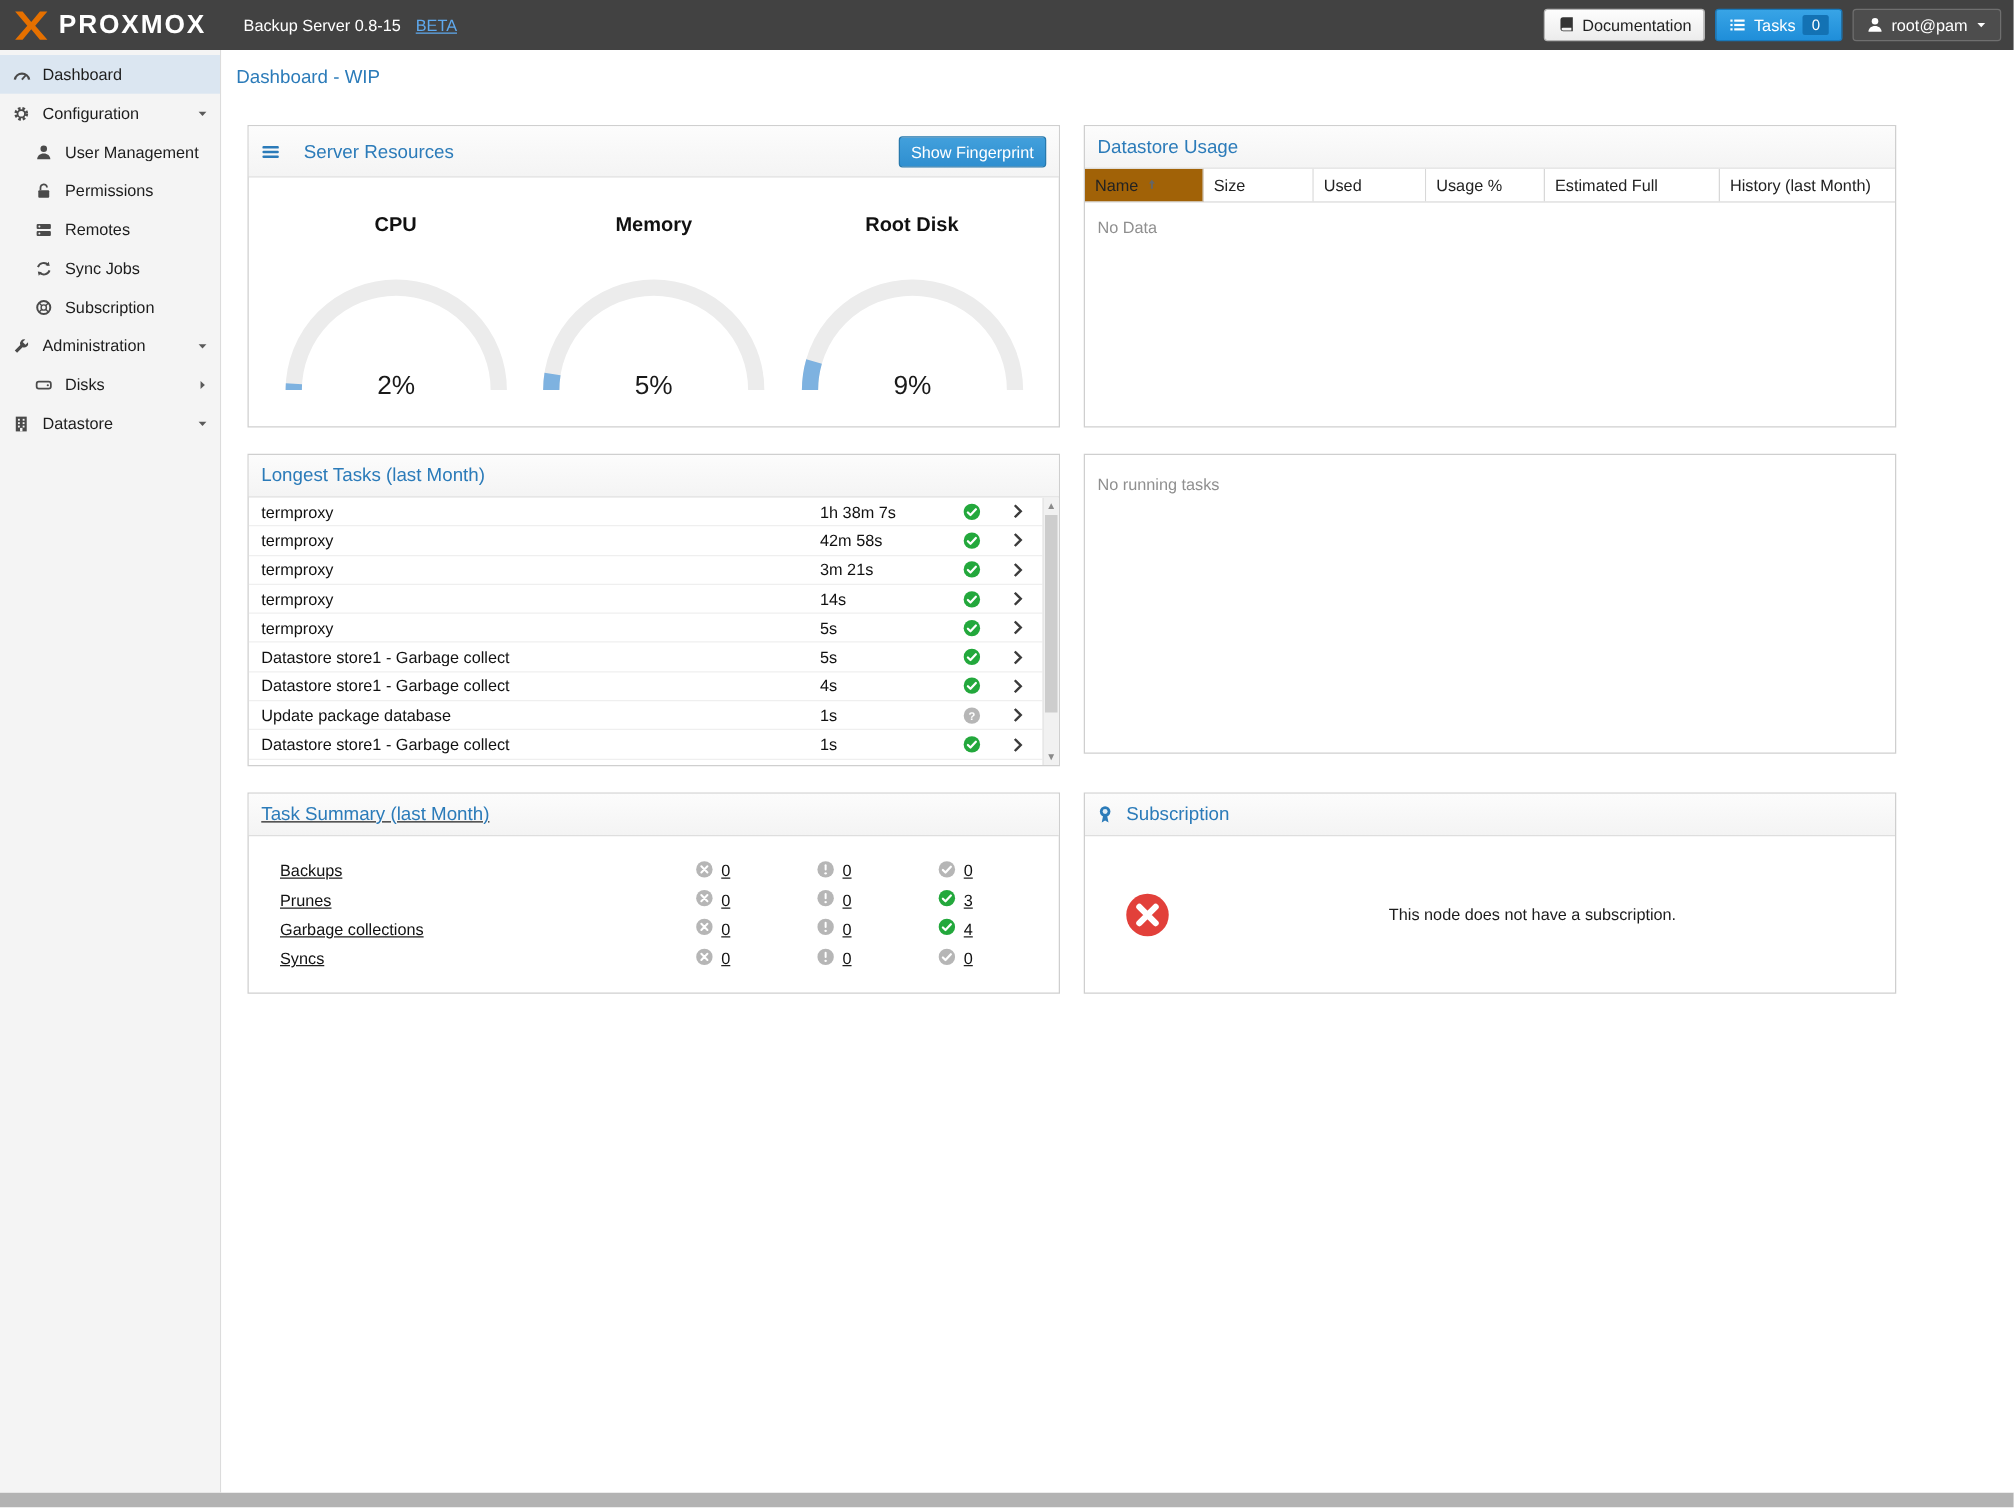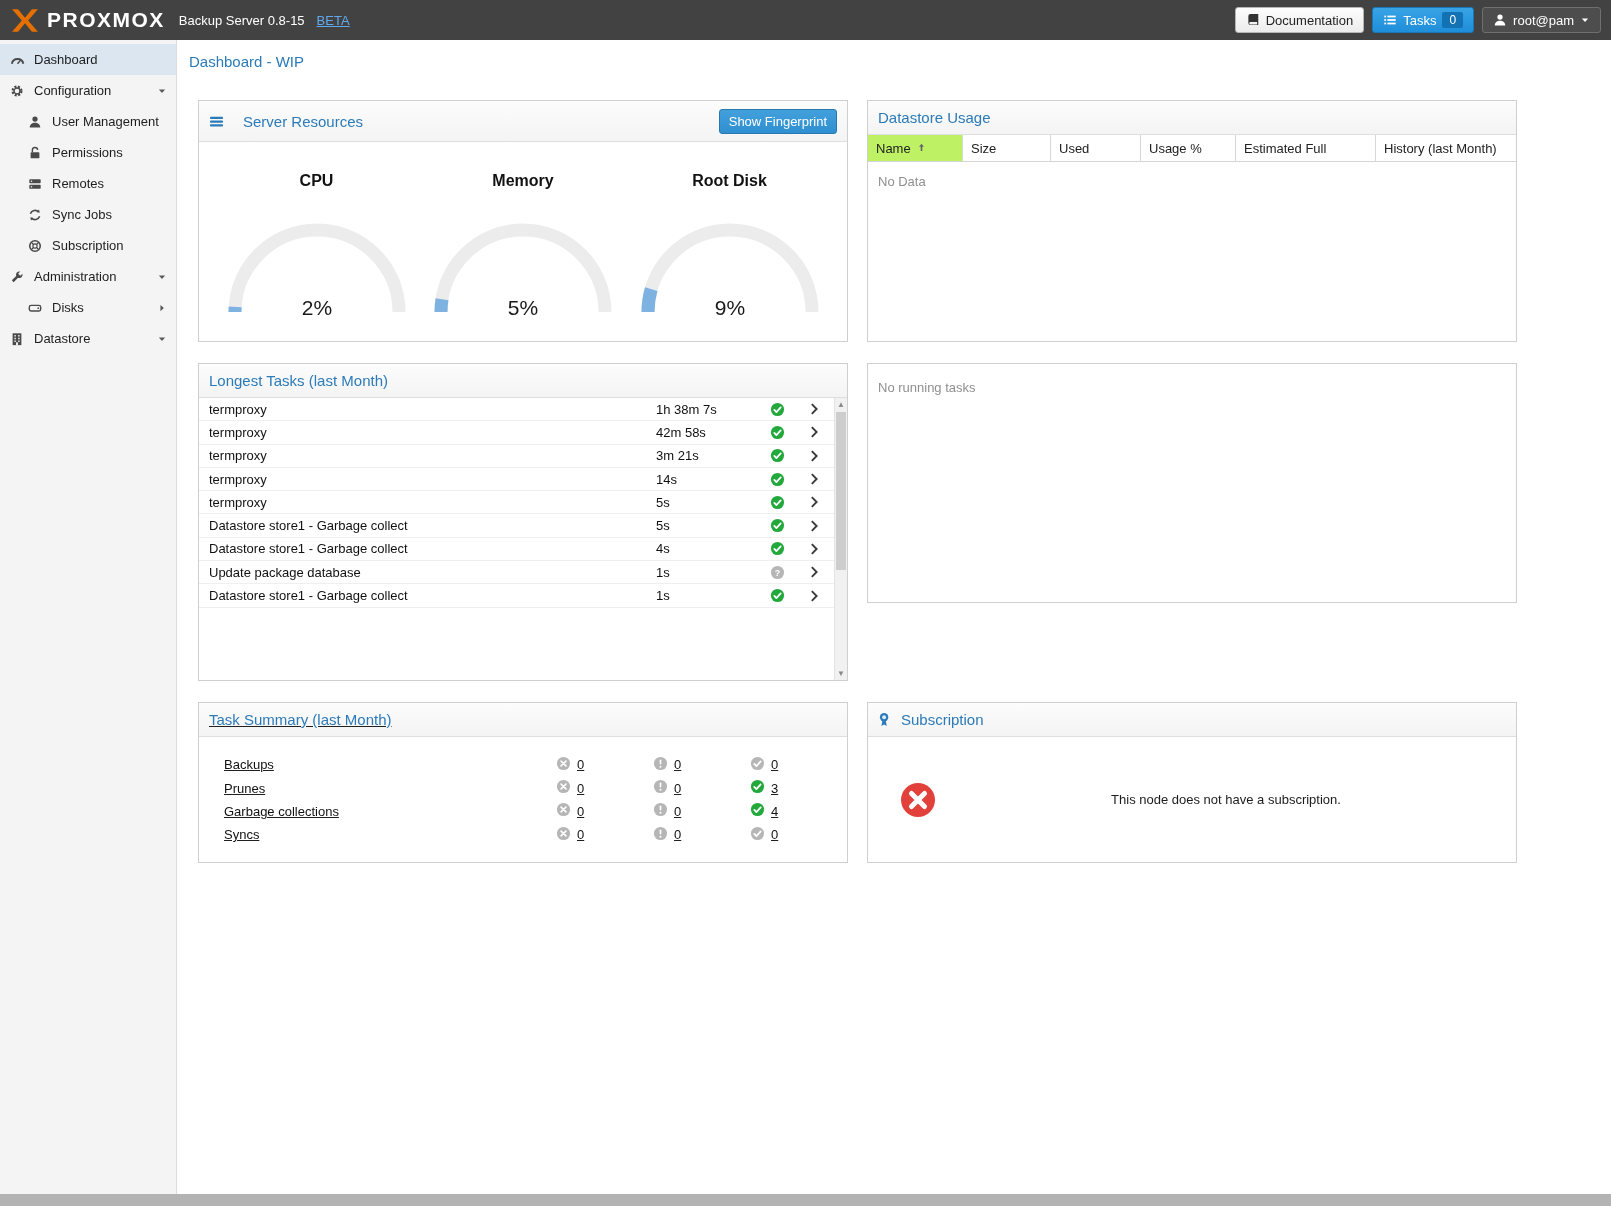--- a/index.html
+++ b/index.html
@@ -7,21 +7,21 @@
   body {
     width:1611px; height:1206px; overflow:hidden;
     font-family:"Liberation Sans", sans-serif; font-size:13px; color:#202020;
     background:#ffffff;
   }
   
   .topbar {
     height:40px; background:#424242; display:flex; align-items:center;
     padding:0 10px; gap:8px;
   }
-  .logo { display:flex; align-items:flex-start; gap:7px; margin-right:6px; }
+  .logo { display:flex; align-items:flex-start; gap:7px; margin-right:22px; }
   .logo-text { color:#fff; font-weight:bold; font-size:21px; letter-spacing:1.5px; }
   .subtitle { color:#fff; font-size:13px; }
   .beta { color:#5fa9ee; text-decoration:underline; font-size:13px; cursor:pointer; margin-left:4px; }
   .spacer { flex:1; }
   .hbtn {
     height:26px; border-radius:3px; display:flex; align-items:center; gap:6px;
     padding:0 10px; font-size:13px; font-family:inherit; cursor:pointer; border:1px solid transparent;
   }
   .hbtn.doc { background:linear-gradient(#fdfdfd,#ececec); border-color:#b5b5b5; color:#222; }
   .hbtn.tasks { background:linear-gradient(#38a4e6,#1f8ed9); border-color:#1878ba; color:#fff; }
@@ -49,38 +49,38 @@
     align-items:start;
   }
   .panel { background:#fff; border:1px solid #cfcfcf; display:flex; flex-direction:column; }
   .panel-header {
     display:flex; align-items:center; gap:8px; padding:0 10px; height:34px; flex:none;
     border-bottom:1px solid #dedede; background:linear-gradient(#fcfcfc,#f4f4f4);
     color:#2b7bb9; font-size:15px;
   }
   .panel-body { flex:1; position:relative; overflow:hidden; }
   .p-sr { height:242px; } .p-du { height:242px; }
-  .p-lt { height:318px; } .p-rt { height:240px; }
+  .p-lt { height:250px; } .p-rt { height:240px; }
   .p-ts { height:161px;text-decoration:underline; } .p-sub { height:161px; }
   .p-sr .panel-header { height:41px;gap:19px; }
   .fingerprint-btn {
     margin-left:auto; background:linear-gradient(#42a0dc,#2f8fd0); border:1px solid #2779ad;
     color:#fff; font-size:13px; font-family:inherit; padding:4px 9px; border-radius:3px; cursor:pointer;
   }
   
   .gauges-row { display:flex; justify-content:space-between; padding:30px 20px 0; }
   .gauge { width:195px; text-align:center; }
   .gauge-title { font-size:16px; font-weight:bold; color:#111; margin-bottom:26px; }
   
   .du-header-row { display:flex; height:27px; border-bottom:1px solid #d4d4d4; }
   .du-cell {
     display:flex; align-items:center; gap:5px; padding:0 8px; border-right:1px solid #d8d8d8;
     color:#222; cursor:pointer; background:#fff;
   }
-  .du-cell.sorted { background:#bef264; }
+  .du-cell.sorted { background:#a16207; }
   .du-cell.last { flex:1; border-right:none; }
   .empty-text { color:#8f8f8f; padding:12px 10px; }
   
   .lt-body { padding-right:13px; }
   .lt-row { display:flex; align-items:center; height:23.3px; border-bottom:1px solid #efefef; padding-left:10px; cursor:pointer; }
   .lt-name { flex:1; color:#111; white-space:nowrap; overflow:hidden; }
   .lt-dur { width:105px; color:#111; }
   .lt-status { width:33px; display:flex; justify-content:center; }
   .lt-chevron { width:40px; display:flex; justify-content:center; color:#3b3b3b; }
   .scrollbar { position:absolute; right:0; top:0; bottom:0; width:13px; background:#f1f1f1; border-left:1px solid #e4e4e4; }

